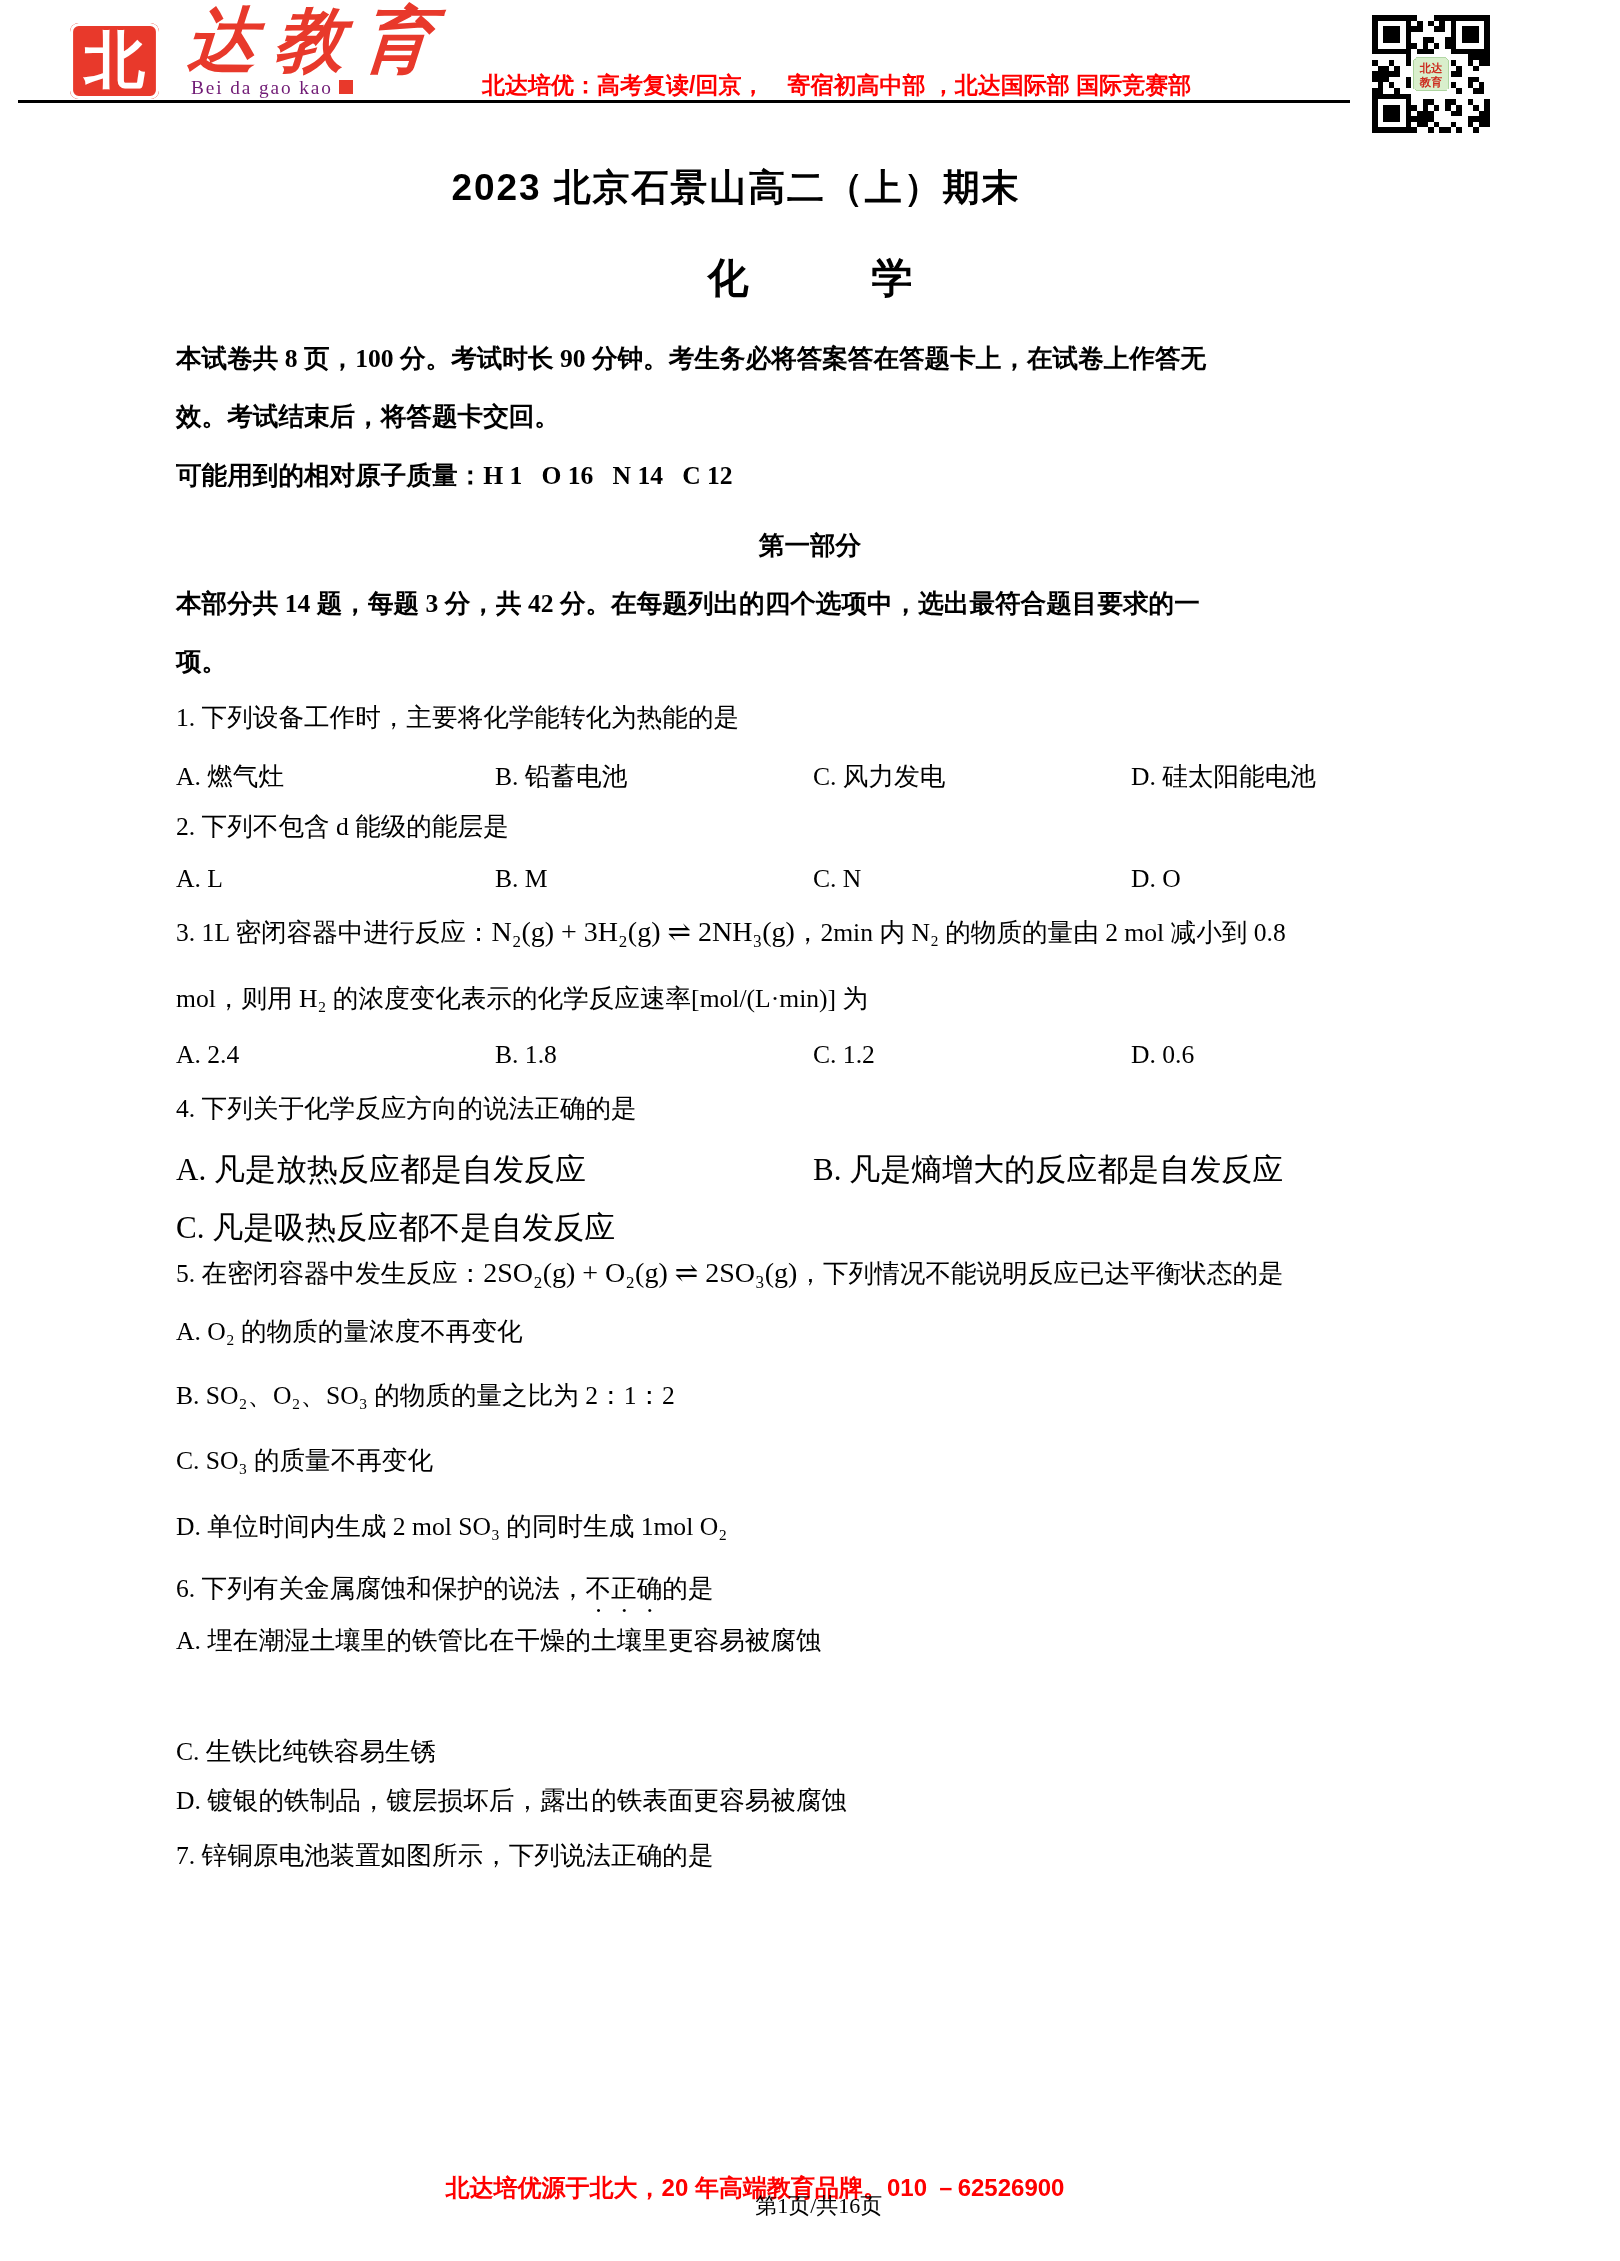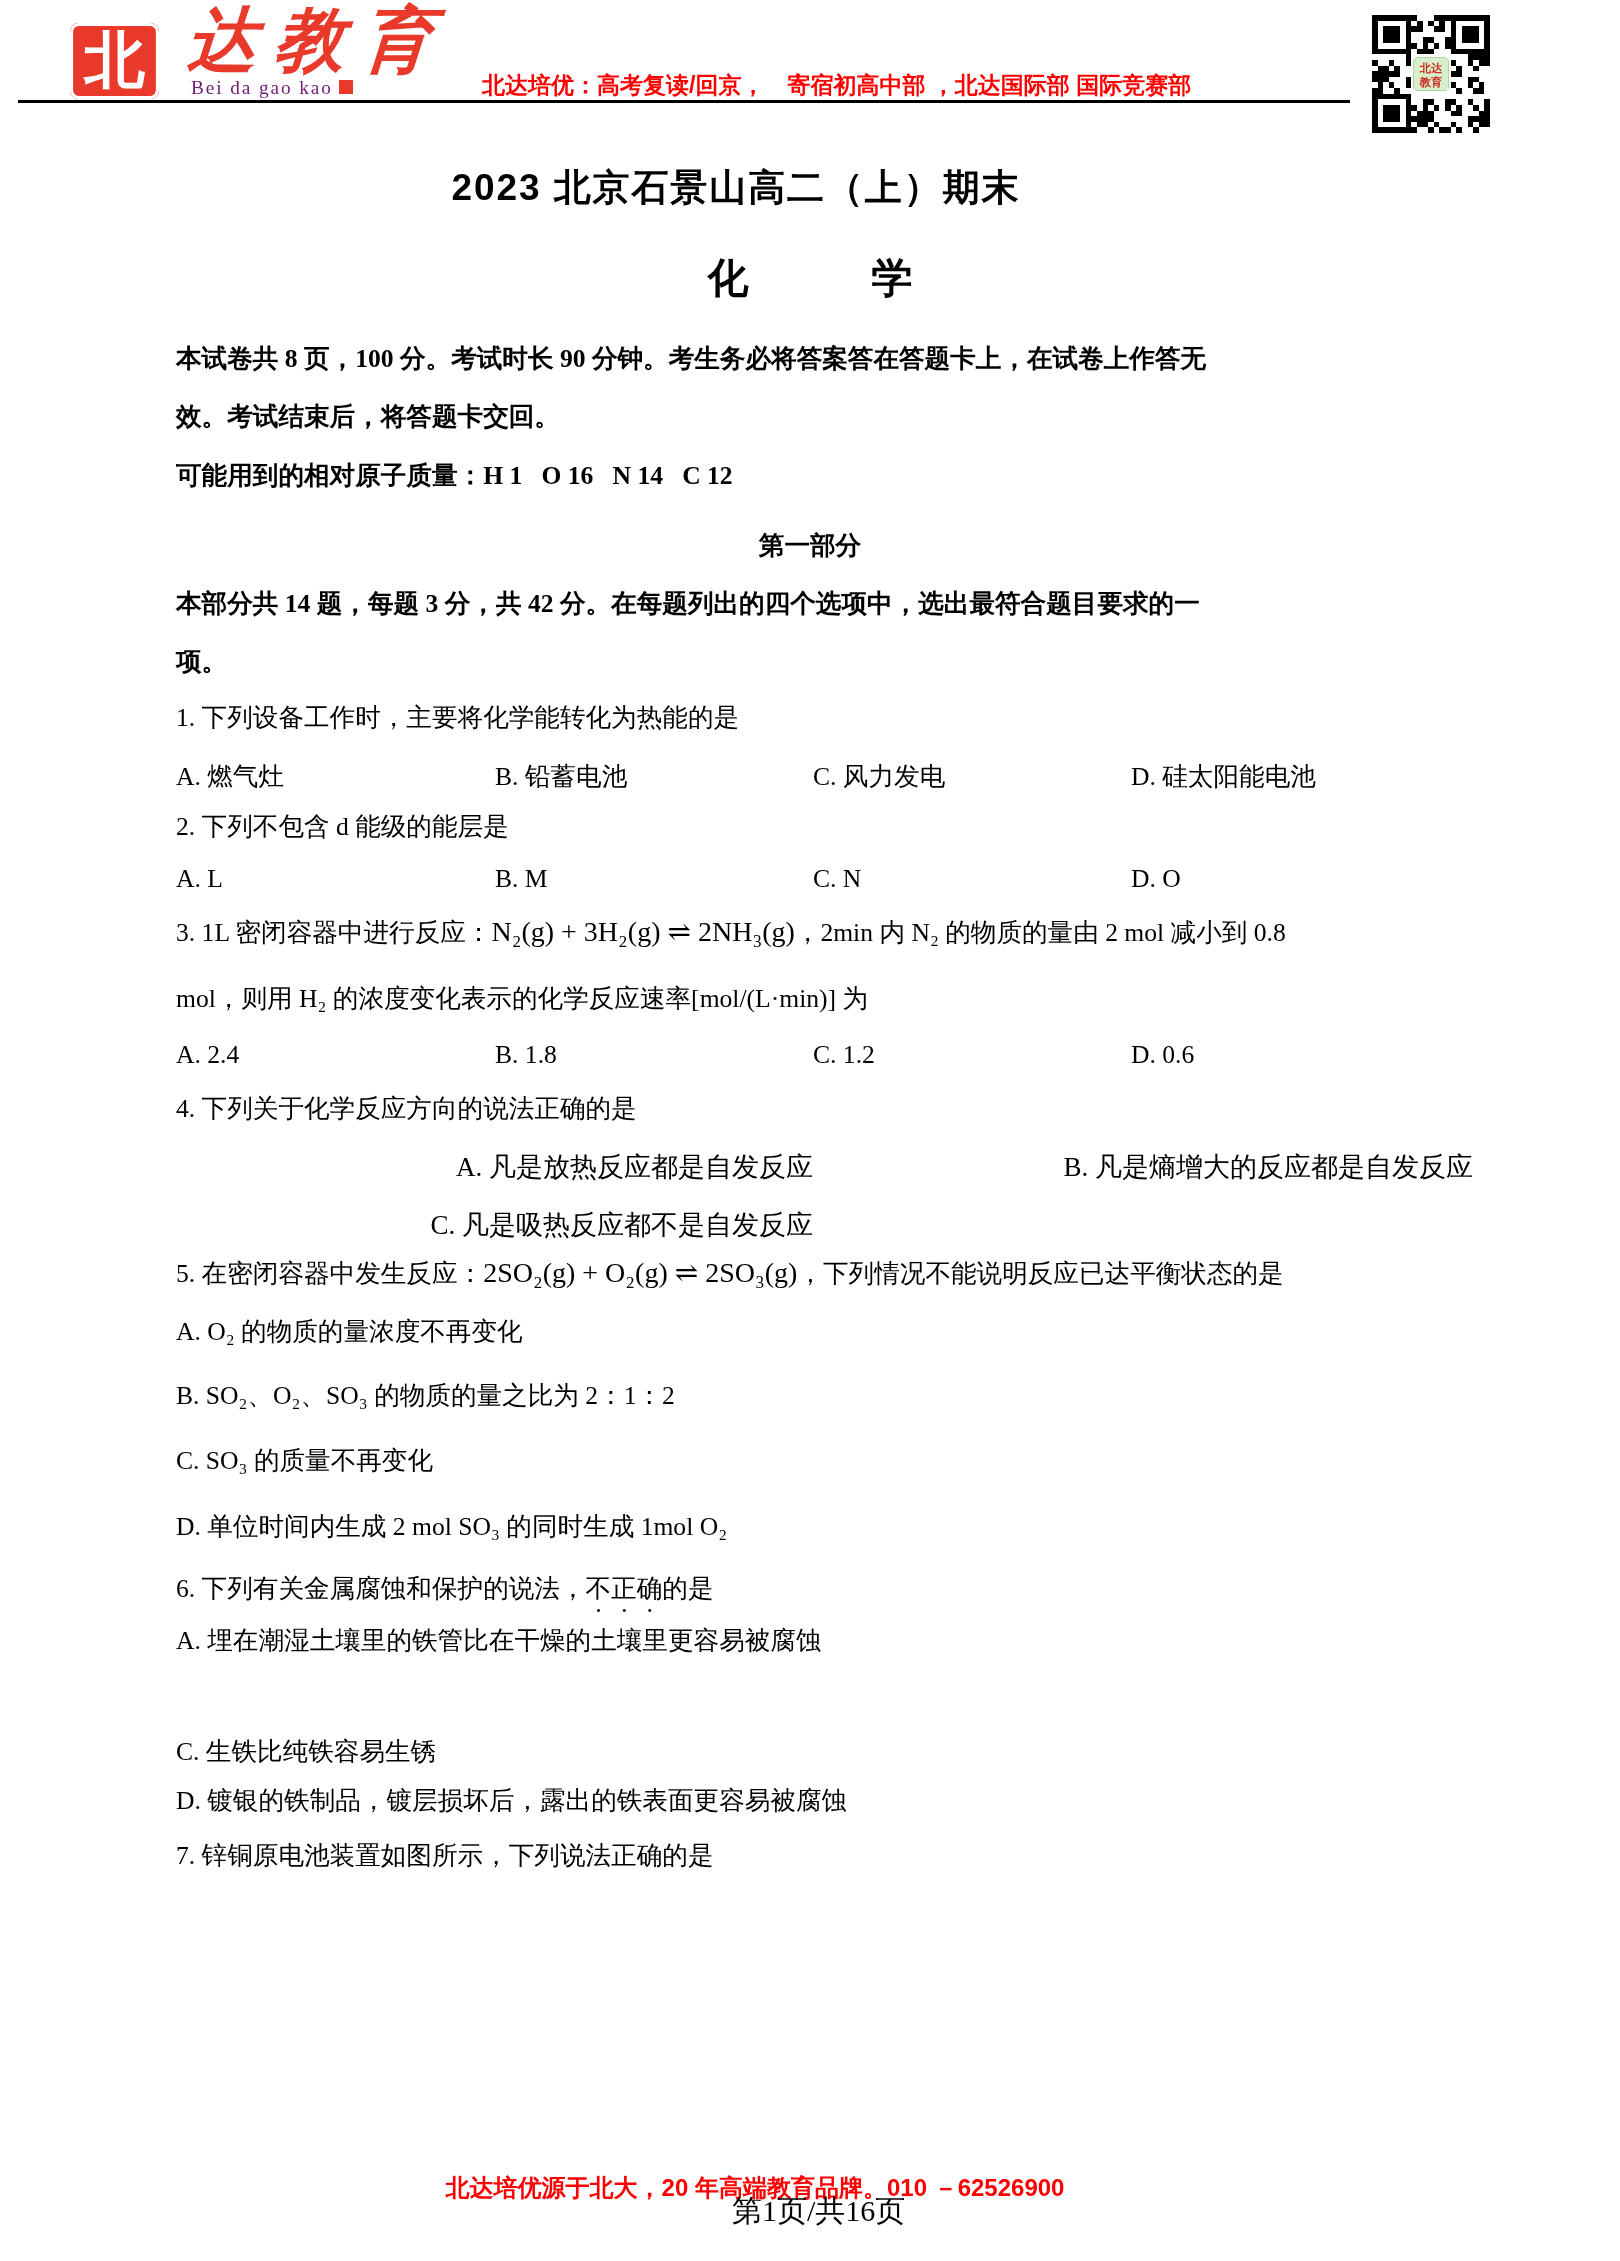--- a/index.html
+++ b/index.html
@@ -58,37 +58,37 @@
   }
   .formula{font-size:28px;white-space:pre;}
   .optrow4{
     position:absolute;left:176px;width:1297px;
     display:grid;grid-template-columns:319px 318px 318px auto;
     font-size:25.6px;white-space:pre;
   }
   .optrow2{
     position:absolute;left:176px;width:1297px;
     display:grid;grid-template-columns:637px auto;
-    font-size:27px;white-space:pre;text-align:right;
+    font-size:31px;white-space:pre;
   }
   .emph{
     -webkit-text-emphasis:filled dot #000;
     text-emphasis:filled dot #000;
     -webkit-text-emphasis-position:under;
     text-emphasis-position:under left;
   }
   
   .ftr-slogan{
     position:absolute;top:2172px;left:50%;transform:translateX(-50%);margin-left:-55px;
     color:#ff0000;font-size:24px;font-weight:bold;white-space:pre;
     font-family:"Liberation Sans","DejaVu Sans",sans-serif;
   }
   .ftr-page{
     position:absolute;top:2191px;left:50%;transform:translateX(-50%);margin-left:8.7px;
-    color:#000;font-size:30px;white-space:pre;
+    color:#000;font-size:22px;white-space:pre;
     font-family:"Liberation Serif","DejaVu Serif",serif;
   }
 </style>
 </head>
 <body>
 
 <div class="page">
 
   <div>
     <div class="hdr-stamp">

